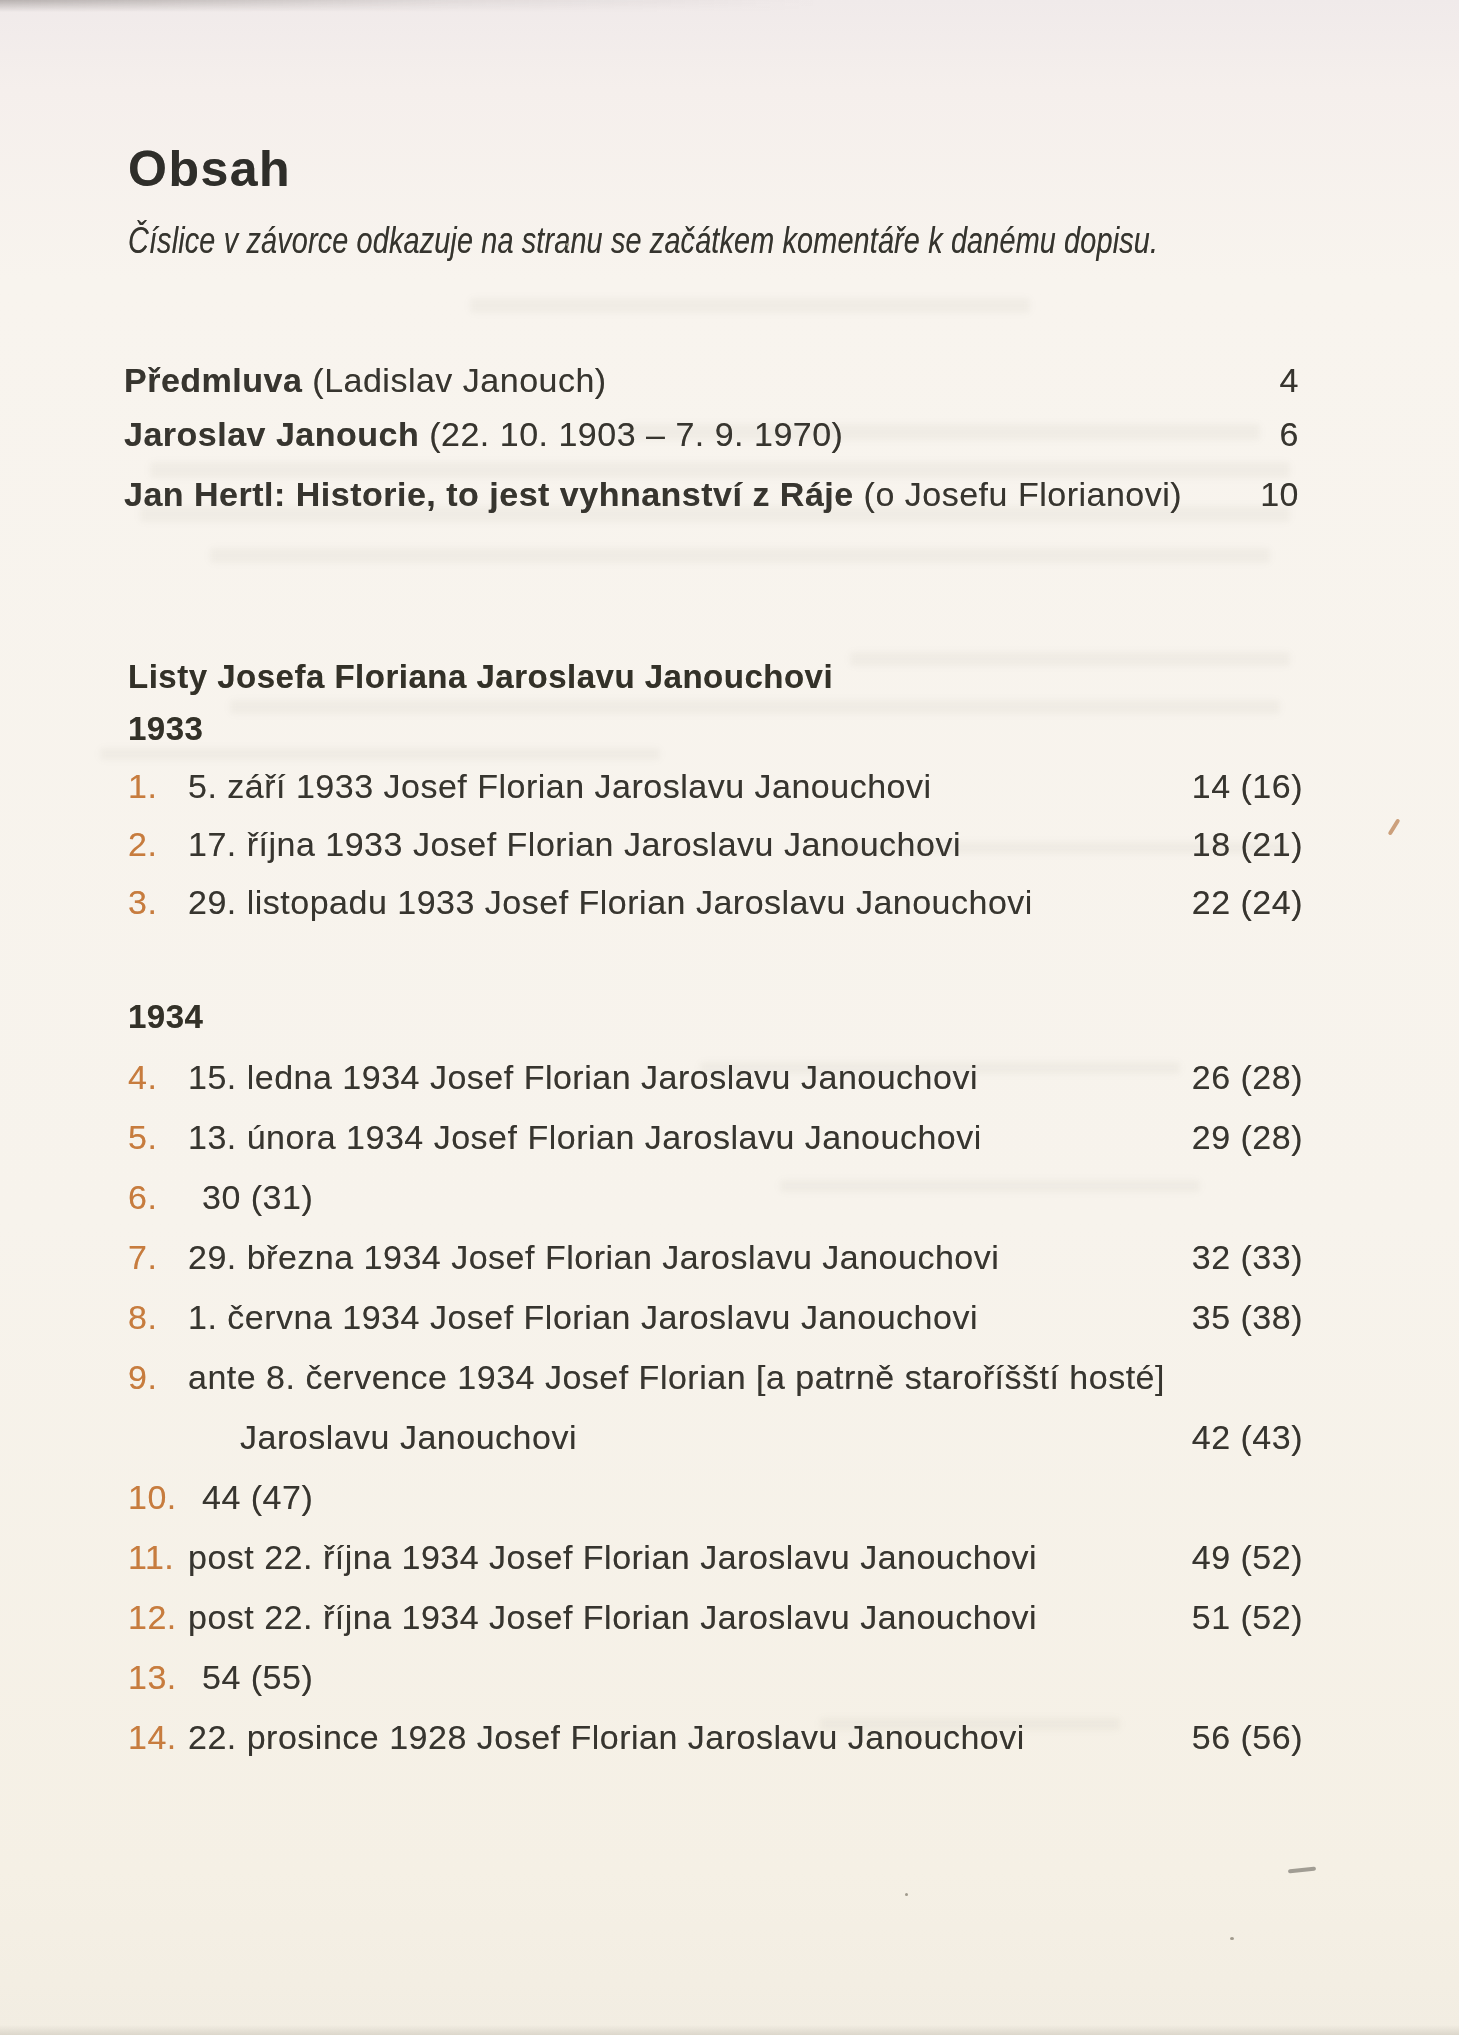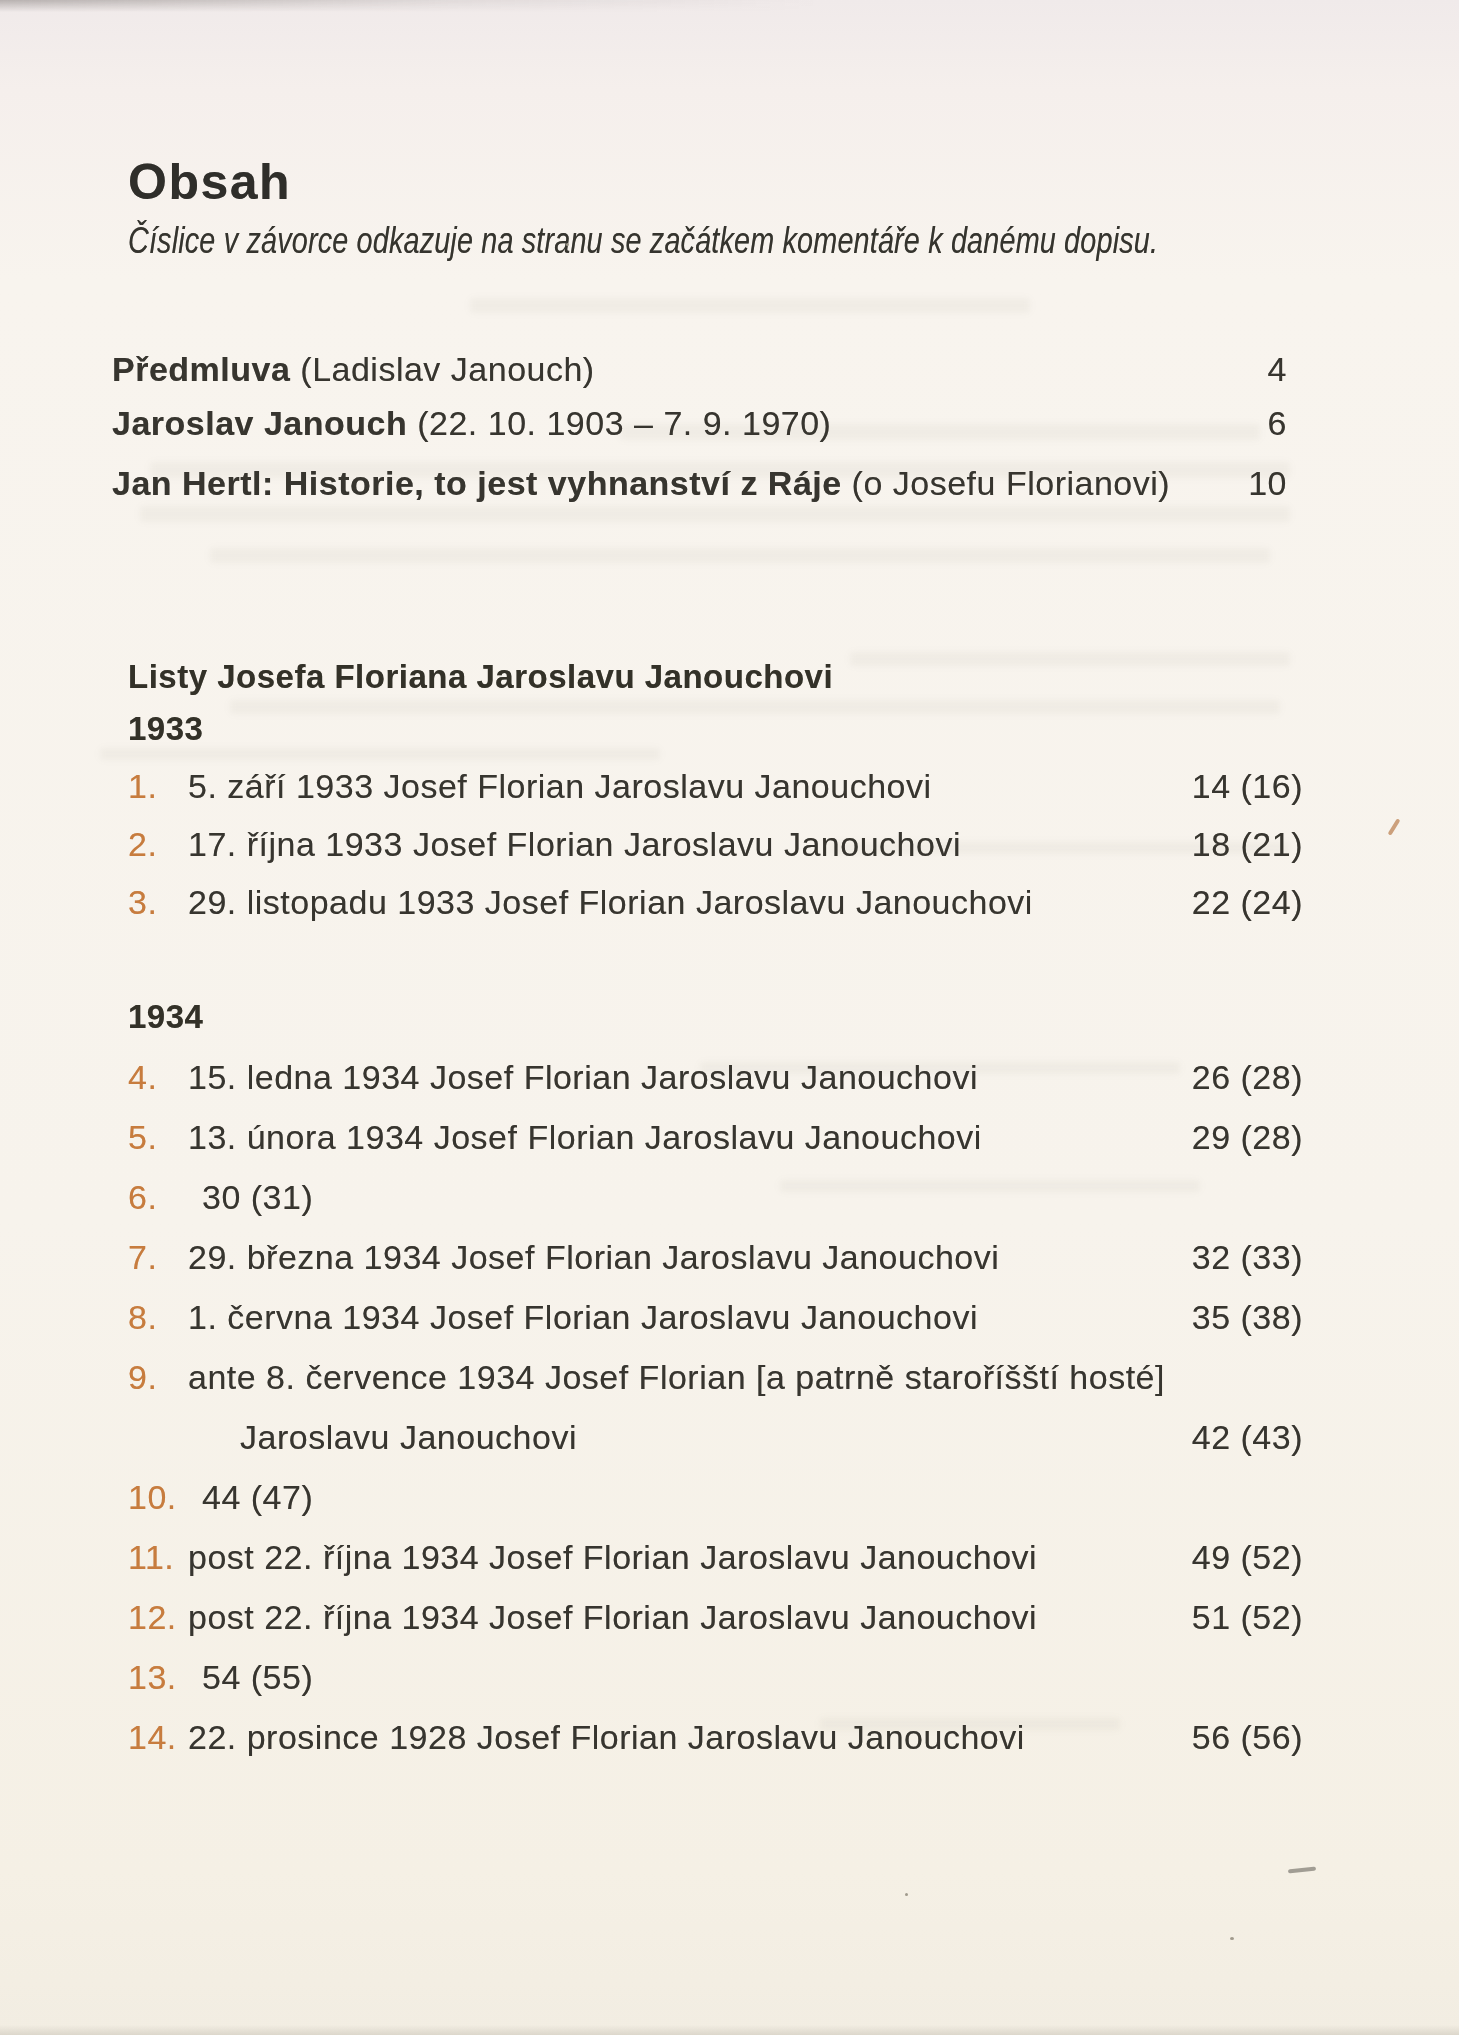--- a/index.html
+++ b/index.html
@@ -24,35 +24,36 @@
     background:linear-gradient(90deg,rgba(90,84,80,.38),rgba(90,84,80,.10) 55%,rgba(90,84,80,0));
     -webkit-mask-image:linear-gradient(180deg,#000,transparent);
     mask-image:linear-gradient(180deg,#000,transparent);
   }
   .edge-bottom{
     left:0;bottom:0;width:1459px;height:10px;
     background:linear-gradient(0deg,rgba(170,164,152,.30),rgba(170,164,152,0));
   }
   
   .title{
-    left:128px;top:155px;
+    left:128px;top:142px;
     font-size:50px;line-height:54px;font-weight:700;letter-spacing:1.5px;
     color:#2f2e2a;text-shadow:0 0 .6px rgba(47,46,42,.55);
   }
   .subtitle{
     left:128px;top:219px;white-space:nowrap;
     font-size:36px;line-height:44px;font-style:italic;font-weight:500;
     letter-spacing:.2px;color:#35342e;
     transform:scaleX(.80);transform-origin:0 0;
     text-shadow:0 0 .5px rgba(53,52,46,.5);
   }
   .row{
-    left:112px;width:1175px;display:flex;align-items:flex-start;
+    left:124px;width:1175px;display:flex;align-items:flex-start;
     font-size:34px;line-height:44px;letter-spacing:.5px;color:var(--ink);
     text-shadow:0 0 .5px rgba(55,53,47,.45);
+    margin-top:11px;
   }
   .row .lbl{flex:1 1 auto;min-width:0;}
   .row .lbl b{font-weight:700;}
   .row .pg{flex:0 0 auto;margin-left:18px;text-align:right;}
   .sec{
     left:128px;font-size:33px;line-height:44px;font-weight:700;
     letter-spacing:.5px;color:#333128;text-shadow:0 0 .5px rgba(51,49,40,.5);
   }
   .entry{
     left:128px;width:1175px;display:flex;align-items:flex-start;

